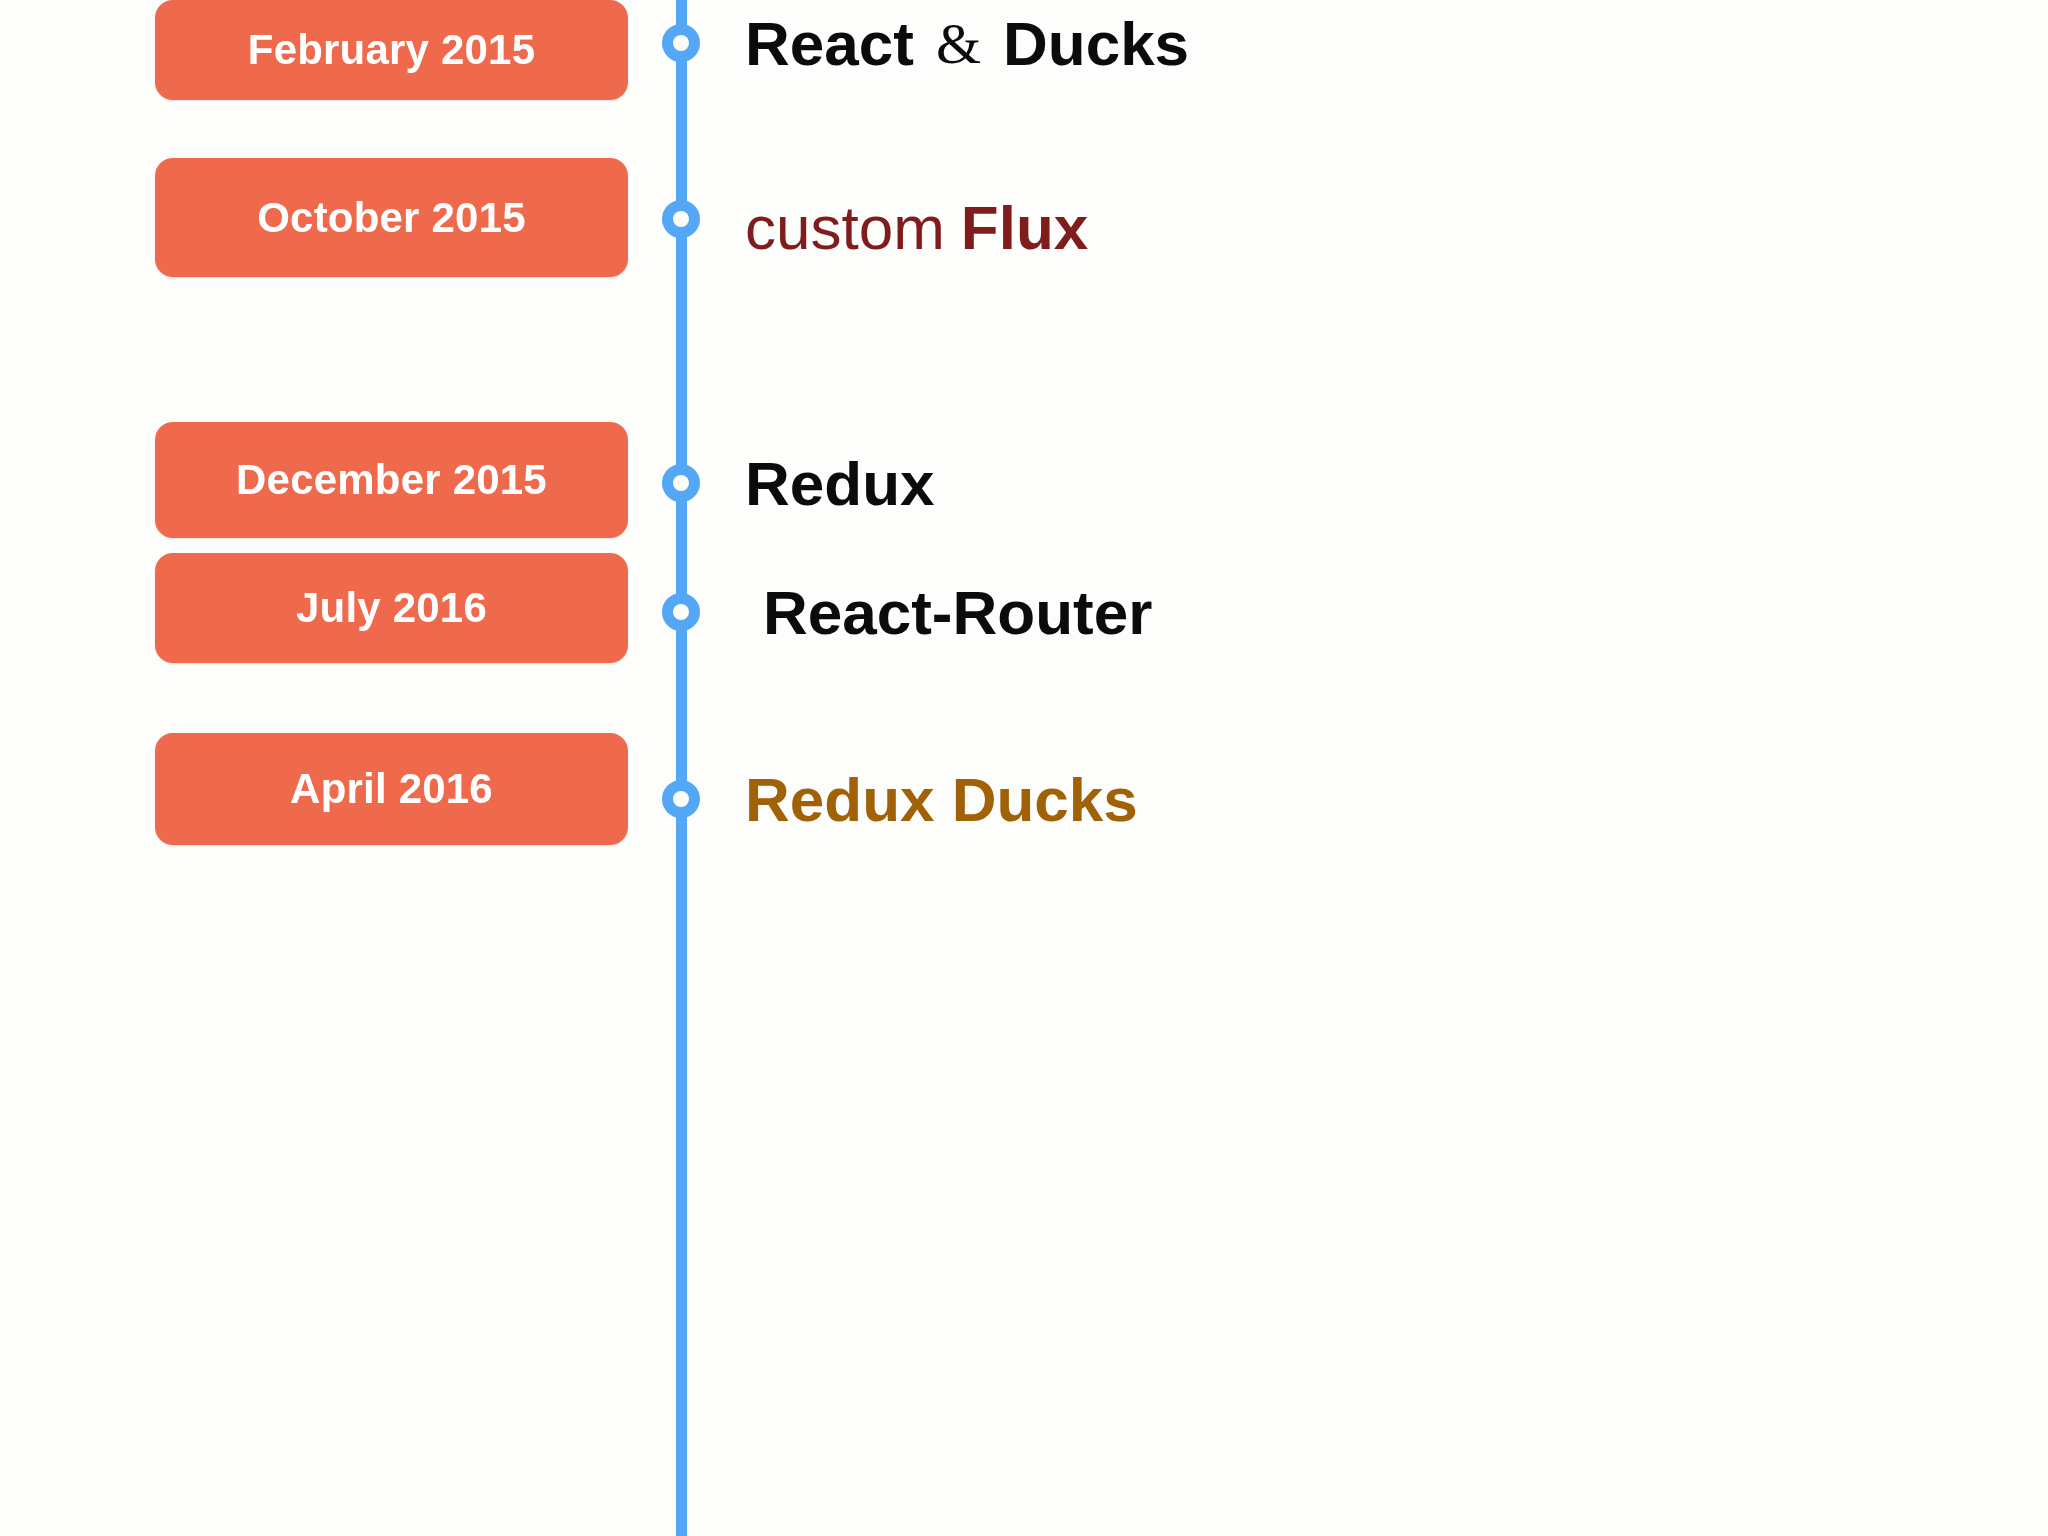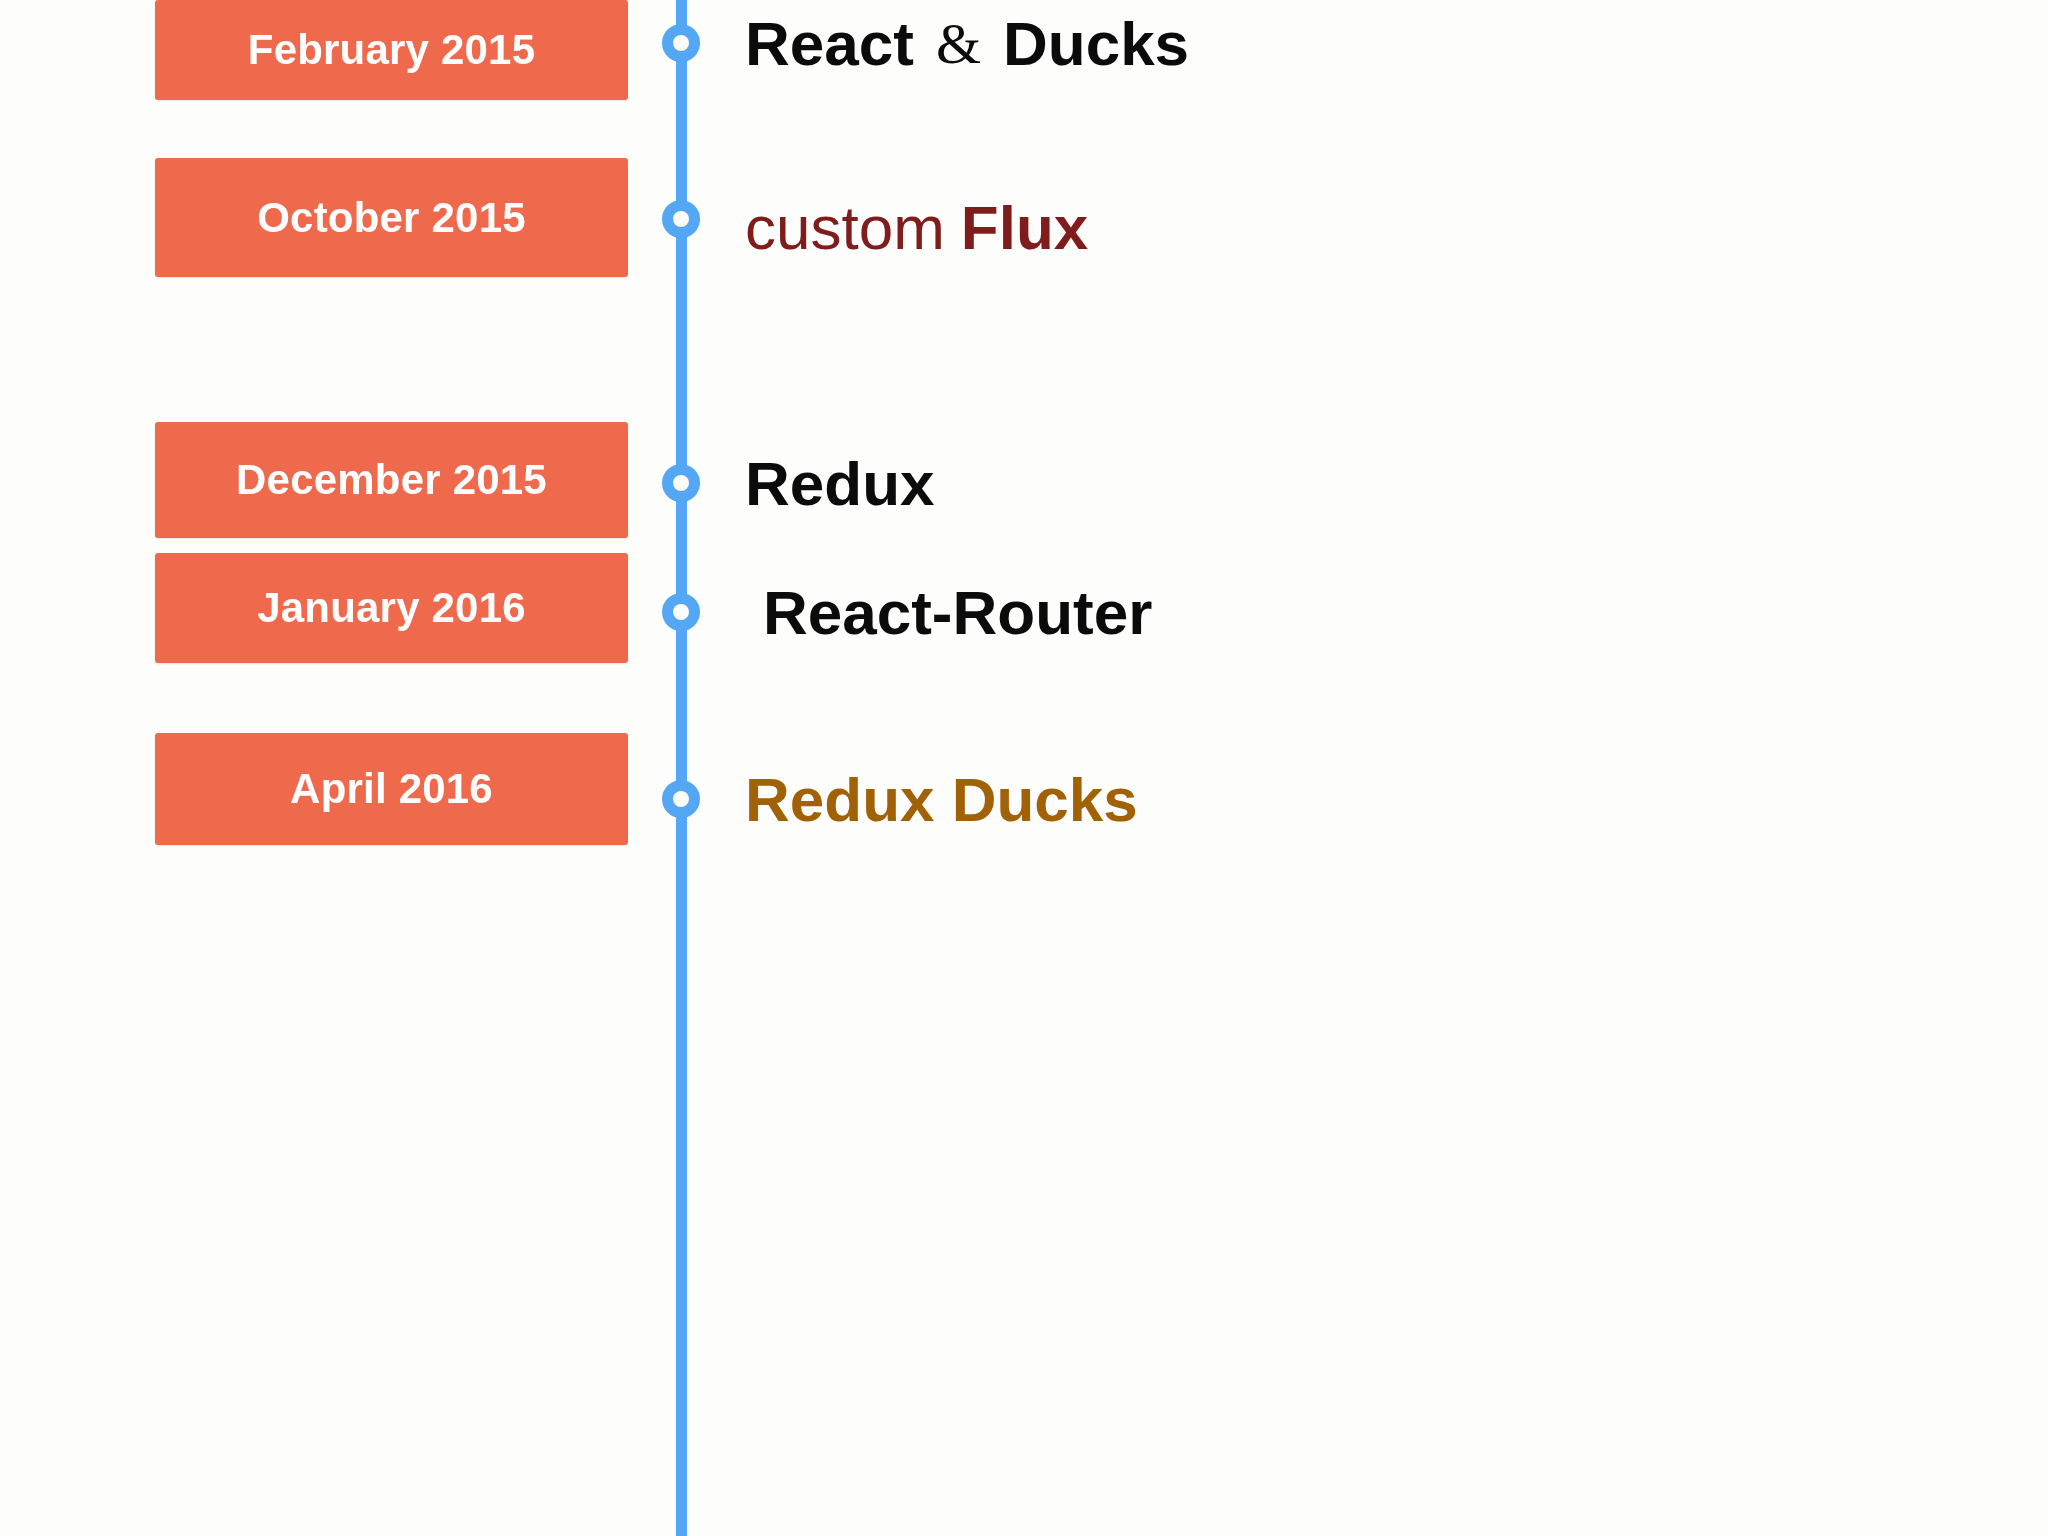--- a/index.html
+++ b/index.html
@@ -35,21 +35,21 @@
     border-radius: 0;
   }
 
   
   .pill {
     position: absolute;
     left: 155px;
     width: 473px;
     box-sizing: border-box;
     background: #EF6A4C;
-    border-radius: 3px;
+    border-radius: 18px;
     display: flex;
     align-items: center;
     justify-content: center;
     box-shadow: 0 1px 2px rgba(0,0,0,0.10);
   }
   .pill-label {
     color: #FFFFFF;
     font-family: "Liberation Sans", sans-serif;
     font-weight: bold;
     font-size: 42px;
@@ -133,21 +133,21 @@
       <div class="pill" style="top: 422px; height: 116px; background: rgb(239, 106, 76);">
         <span class="pill-label" style="color: rgb(255, 255, 255);">December 2015</span>
       </div>
       <div class="dot" style="left: 662px; top: 464px; background: rgb(83, 167, 245); border-color: rgb(83, 167, 245);">
         <div class="dot-inner" style="background: rgb(253, 254, 252);"></div>
       </div>
       <div class="event" style="top: 453px; color: rgb(11, 11, 11);">
         <span class="w-bold">Redux</span>
       </div>
       <div class="pill" style="top: 553px; height: 110px; background: rgb(239, 106, 76);">
-        <span class="pill-label" style="color: rgb(255, 255, 255);">January 2016</span>
+        <span class="pill-label" style="color: rgb(255, 255, 255);">July 2016</span>
       </div>
       <div class="dot" style="left: 662px; top: 593px; background: rgb(83, 167, 245); border-color: rgb(83, 167, 245);">
         <div class="dot-inner" style="background: rgb(253, 254, 252);"></div>
       </div>
       <div class="event" style="top: 582px; color: rgb(11, 11, 11); margin-left: 18px;">
         <span class="w-bold">React-Router</span>
       </div>
       <div class="pill" style="top: 733px; height: 112px; background: rgb(239, 106, 76);">
         <span class="pill-label" style="color: rgb(255, 255, 255); text-align: right;">April 2016</span>
       </div>

